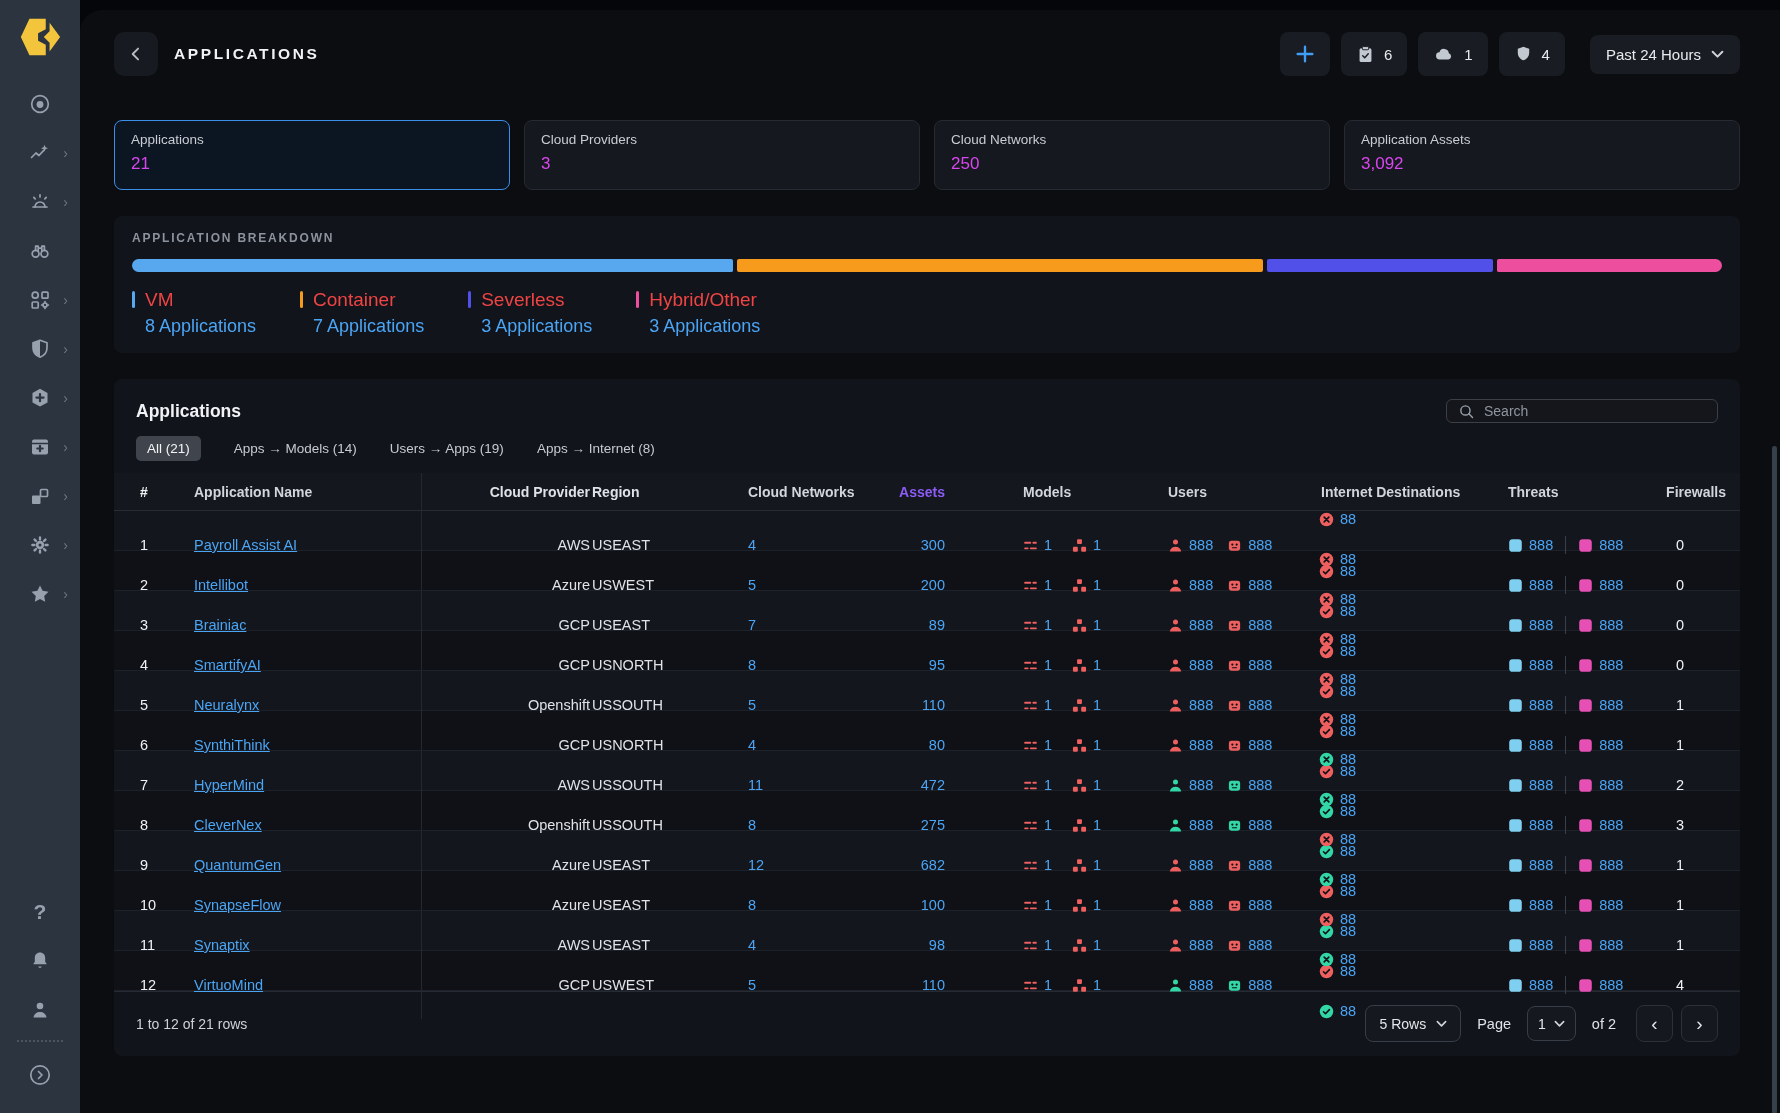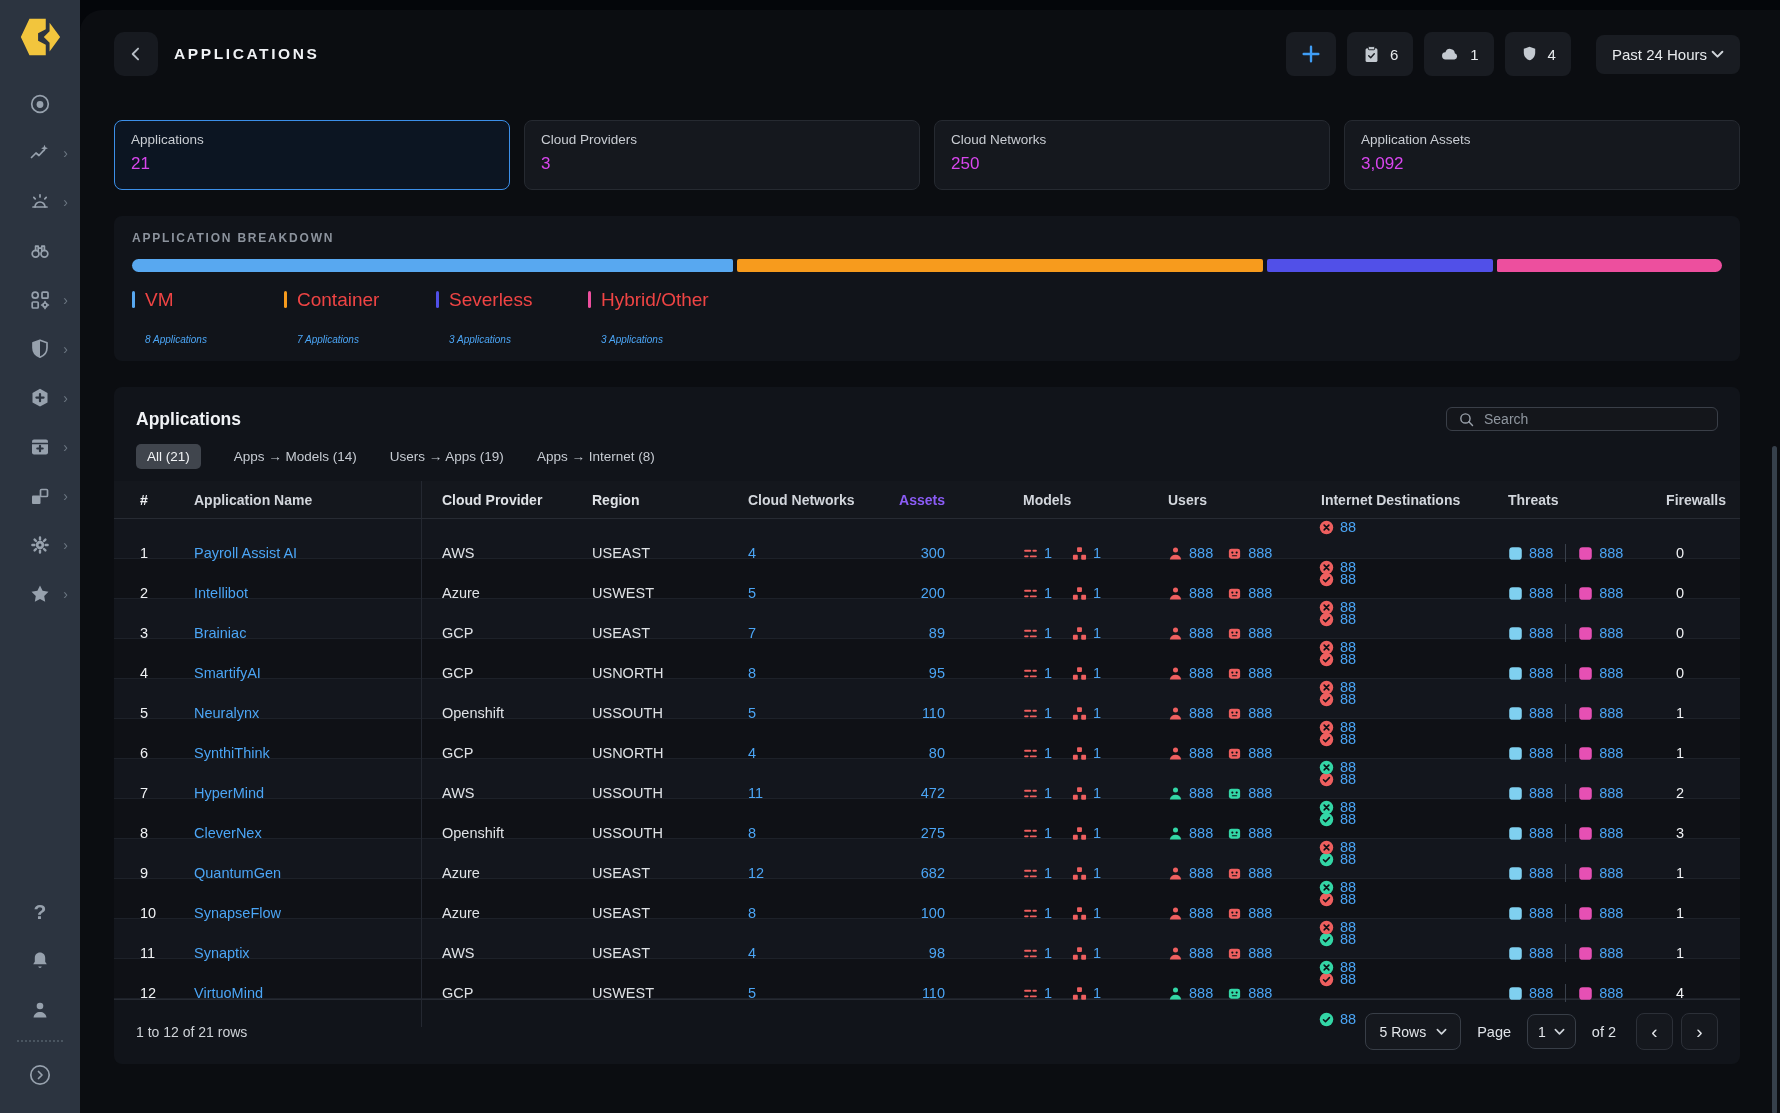--- a/index.html
+++ b/index.html
@@ -23,41 +23,41 @@
   .main { position:absolute; left:80px; top:10px; width:1700px; height:1103px; background:#0b0d11;
           border-top-left-radius:22px; padding:0 40px 0 34px; overflow:hidden; }
 
   
   .topbar { height:88px; display:flex; align-items:center; }
   .back-btn { width:44px; height:44px; border-radius:10px; background:#171a20; display:flex; align-items:center; justify-content:center; cursor:pointer; }
   .page-title { margin-left:16px; font-size:15.5px; font-weight:bold; letter-spacing:2.6px; color:#f0f2f5; }
   .topbar-right { margin-left:auto; display:flex; align-items:center; gap:11px; }
   .icon-btn { width:50px; height:44px; border-radius:8px; background:#191c22; display:flex; align-items:center; justify-content:center; cursor:pointer; }
   .chip { height:44px; border-radius:8px; background:#191c22; display:flex; align-items:center; gap:9px; padding:0 15px; font-size:15px; color:#e8ebee; cursor:pointer; }
-  .range-btn { height:39px; border-radius:8px; background:#191c22; display:flex; align-items:center; gap:4px; padding:4px 16px; font-size:15px; color:#e8ebee; margin-left:14px; cursor:pointer; }
+  .range-btn { height:39px; border-radius:8px; background:#191c22; display:flex; align-items:center; gap:10px; padding:4px 16px; font-size:15px; color:#e8ebee; margin-left:14px; cursor:pointer; }
 
   
   .stats { display:flex; gap:14px; margin-top:22px; }
   .card { flex:1; height:70px; background:#15181e; border:1px solid #262a31; border-radius:8px; padding:11px 16px; cursor:pointer; }
   .card.selected { background:#0c1522; border:1.5px solid #3c8fe8; }
   .card .label { font-size:13.5px; color:#c9cdd3; }
   .card .value { font-size:17px; color:#d946ef; margin-top:7px; }
 
   
   .breakdown { margin-top:26px; background:#11141a; border-radius:8px; padding:15px 18px 16px; }
   .bd-title { font-size:12px; font-weight:bold; letter-spacing:1.8px; color:#8c939d; }
   .bar { display:flex; gap:4px; height:13px; margin-top:14px; }
   .seg { border-radius:2px; }
   .seg:first-child { border-top-left-radius:7px; border-bottom-left-radius:7px; }
   .seg:last-child { border-top-right-radius:7px; border-bottom-right-radius:7px; }
   .legend { display:flex; gap:44px; margin-top:17px; }
   .legend-item { display:flex; gap:10px; min-width:108px; cursor:default; }
   .ltick { width:3px; height:17px; border-radius:2px; margin-top:2px; flex:none; }
   .legend-label { font-size:19px; color:#ef4444; }
-  .legend-link { font-size:10px; color:var(--accent-blue); margin-top:23px; cursor:pointer;font-style:italic; }
+  .legend-link { font-size:18px; color:var(--accent-blue); margin-top:5px; cursor:pointer; }
 
   
   .panel { margin-top:26px; background:#11141a; border-radius:8px; }
   .panel-head { display:flex; justify-content:space-between; align-items:center; padding:20px 22px 0; }
   .panel-title { font-size:17.5px; font-weight:bold; color:#f0f2f5; }
   .search { width:272px; height:24px; border:1px solid #3a3f48; border-radius:6px; background:#14161b; display:flex; align-items:center; gap:9px; padding:0 11px; }
   .search input { flex:1; background:none; border:none; outline:none; color:#dfe3e8; font-size:14px; font-family:"Liberation Sans",sans-serif; }
   .search input::placeholder { color:#8f969f; }
   .tabs { display:flex; gap:36px; padding:0 22px; margin-top:17px; border-bottom:1px solid #23262e; }
   .tab { font-size:15px; color:#b6bcc4; padding:0 7px 13px; position:relative; cursor:pointer; }
@@ -68,22 +68,22 @@
   .pill.selected { background:#40454d; color:#f2f4f6; padding:5px 11px; border-radius:5px; }
 
   
   .grid { display:grid; grid-template-columns:80px 228px 168px 158px 140px 110px 170px 145px 195px 142px 90px; align-items:center; }
   .thead { height:38px; background:#14171d; border-bottom:1px solid #272b33; font-size:14px; font-weight:bold; color:#d2d6dc; }
   .trow { height:40px; border-bottom:1px solid #1d2129; font-size:14.5px; }
   .tbody .trow:nth-child(odd) { background:#13161d; }
   .tbody .trow:nth-child(even) { background:#0f1116; }
   .c-num { padding-left:26px; color:#f0f2f5; }
   .bR { border-right:1px solid #242831; height:100%; display:flex; align-items:center; }
-  .c-name span { color:var(--accent-blue); cursor:pointer; }
-  .c-prov { padding-left:20px; color:#dfe2e6; }
+  .c-name span { color:var(--accent-blue); cursor:pointer;text-decoration:underline; }
+  .c-prov { padding-left:20px; color:#dfe2e6;text-align:right; }
   .c-reg { padding-left:2px; color:#dfe2e6; }
   .c-net { color:var(--accent-blue); cursor:pointer; }
   .c-assets { text-align:right; padding-right:53px; color:var(--accent-blue); cursor:pointer; }
   .c-models { padding-left:25px; display:flex; gap:20px; }
   .c-users { display:flex; gap:14px; }
   .c-inet { padding-left:6px; display:flex; gap:36px;flex-direction:column; }
   .c-threats { display:flex; align-items:center; }
   .hc-fw { text-align:right; padding-right:14px; }
   .c-fw { text-align:center; padding-right:30px; color:#f0f2f5; }
   .ig { display:flex; align-items:center; gap:6px; cursor:pointer; }

